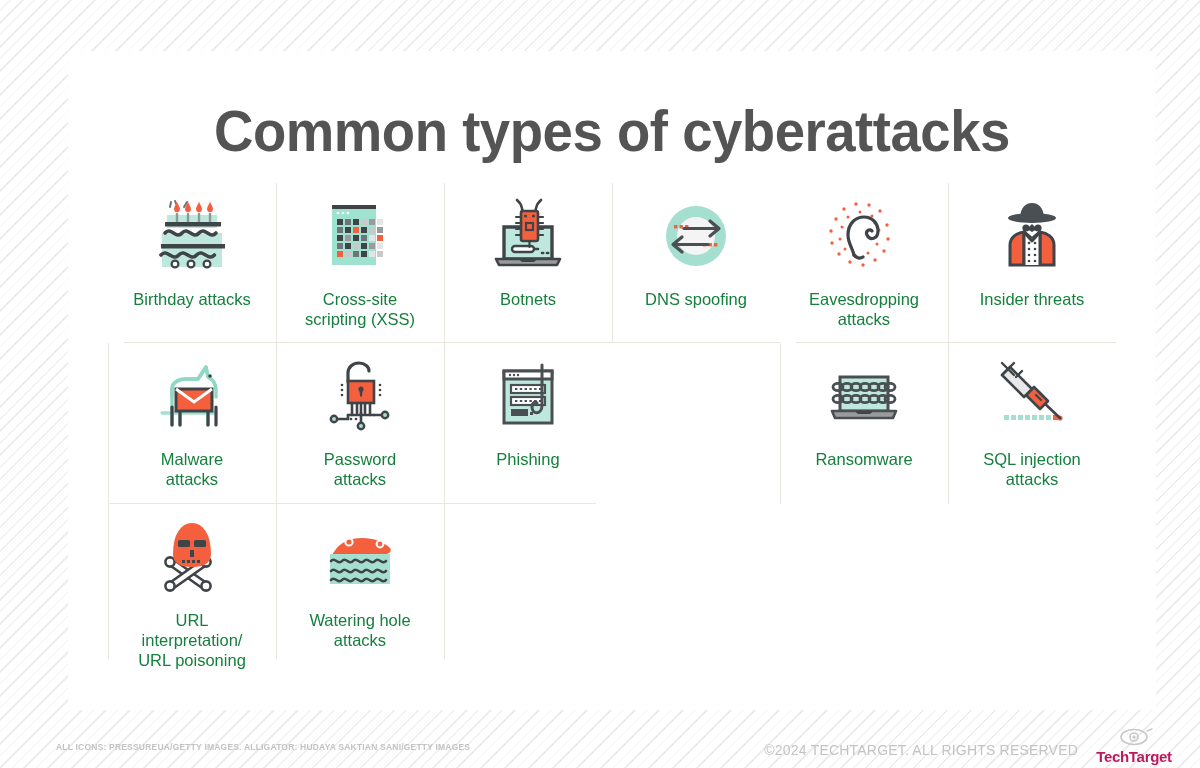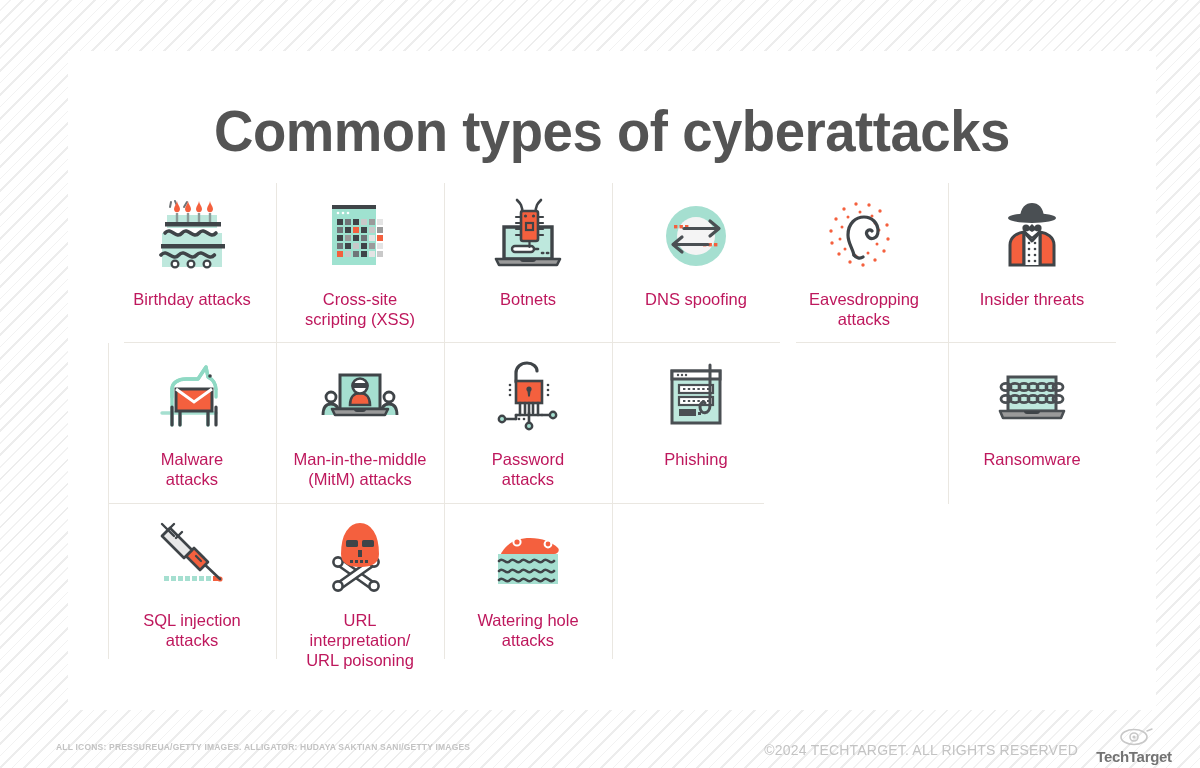--- a/index.html
+++ b/index.html
@@ -77,21 +77,21 @@
     height: 78px;
     display: flex;
     align-items: center;
     justify-content: center;
   }
   .label {
     margin-top: 14px;
     text-align: center;
     font-size: 16.5px;
     line-height: 20px;
-    color: #be185d;
+    color: #15803d;
     white-space: pre-line;
   }
 
   #footer-left {
     position: absolute;
     left: 56px; top: 742px;
     font-size: 8.5px;
     letter-spacing: 0.2px;
     color: #c3c3c3;
     font-weight: bold;
@@ -102,21 +102,21 @@
     font-size: 14px;
     letter-spacing: 0.2px;
     color: #c3c3c3;
     font-weight: normal;
   }
   #logo {
     position: absolute;
     right: 18px; top: 728px;
     width: 96px;
     text-align: center;
-    color: #737373;
+    color: #be185d;
   }
   #logo .logo-text {
     font-size: 15px;
     font-weight: bold;
     letter-spacing: -0.3px;
     margin-top: -2px;
   }
 </style>
 </head>
 <body>
@@ -361,40 +361,20 @@
           </g>
           <circle cx="60" cy="19" r="1.8" fill="#3f4448"></circle>
           <rect x="26" y="32" width="36" height="22" fill="#F4603E" stroke="#3f4448" stroke-width="3"></rect>
           <path d="M26 32 L44 45 L62 32" fill="none" stroke="#ffffff" stroke-width="3"></path>
         </svg>
       </div>
       <div class="label">Malware
 attacks</div>
     </div>
 
-    <div class="cell r1 c3">
-      <div class="icon-wrap">
-        <svg width="84" height="78" viewBox="0 0 84 78">
-          <g fill="none" stroke="#3f4448" stroke-width="2.8">
-            <circle cx="13" cy="40" r="5"></circle>
-            <path d="M5 58 C5 50 8.6 47 13 47 C17.4 47 21 50 21 58" fill="#A5DFD0" stroke="#3f4448"></path>
-            <circle cx="71" cy="40" r="5"></circle>
-            <path d="M63 58 C63 50 66.6 47 71 47 C75.4 47 79 50 79 58" fill="#A5DFD0" stroke="#3f4448"></path>
-          </g>
-          <rect x="22" y="18" width="40" height="34" fill="#A5DFD0" stroke="#3f4448" stroke-width="3"></rect>
-          <path d="M14 52 h56 l-3 6 h-50z" fill="#9a9a9a" stroke="#3f4448" stroke-width="2.6" stroke-linejoin="round"></path>
-          <path d="M36 52 h12 a3 3 0 0 1 -3 3 h-6 a3 3 0 0 1 -3 -3z" fill="#3f4448"></path>
-          <path d="M32 48 C32 40 36 36 42 36 C48 36 52 40 52 48z" fill="#F4603E" stroke="#3f4448" stroke-width="2.6"></path>
-          <circle cx="42" cy="29" r="7.5" fill="#ffffff" stroke="#3f4448" stroke-width="2.6"></circle>
-          <rect x="33.5" y="26" width="17" height="5" rx="2.2" fill="#3f4448"></rect>
-        </svg>
-      </div>
-      <div class="label">Man-in-the-middle
-(MitM) attacks</div>
-    </div>
 
     <div class="cell r1 c4">
       <div class="icon-wrap">
         <svg width="84" height="78" viewBox="0 0 84 78">
           <path d="M30 25 L30 16 C30 10 35 6 41 6 C47 6 51 10 51 14" fill="none" stroke="#3f4448" stroke-width="3.2" stroke-linecap="round"></path>
           <rect x="30" y="24" width="26" height="22" fill="#F4603E" stroke="#3f4448" stroke-width="2.6"></rect>
           <circle cx="43" cy="32" r="2.6" fill="#3f4448"></circle>
           <path d="M41.4 33.5 h3.2 l-0.7 6 h-1.8z" fill="#3f4448"></path>
           <g fill="#3f4448">
             <circle cx="24" cy="28" r="1.3"></circle>

